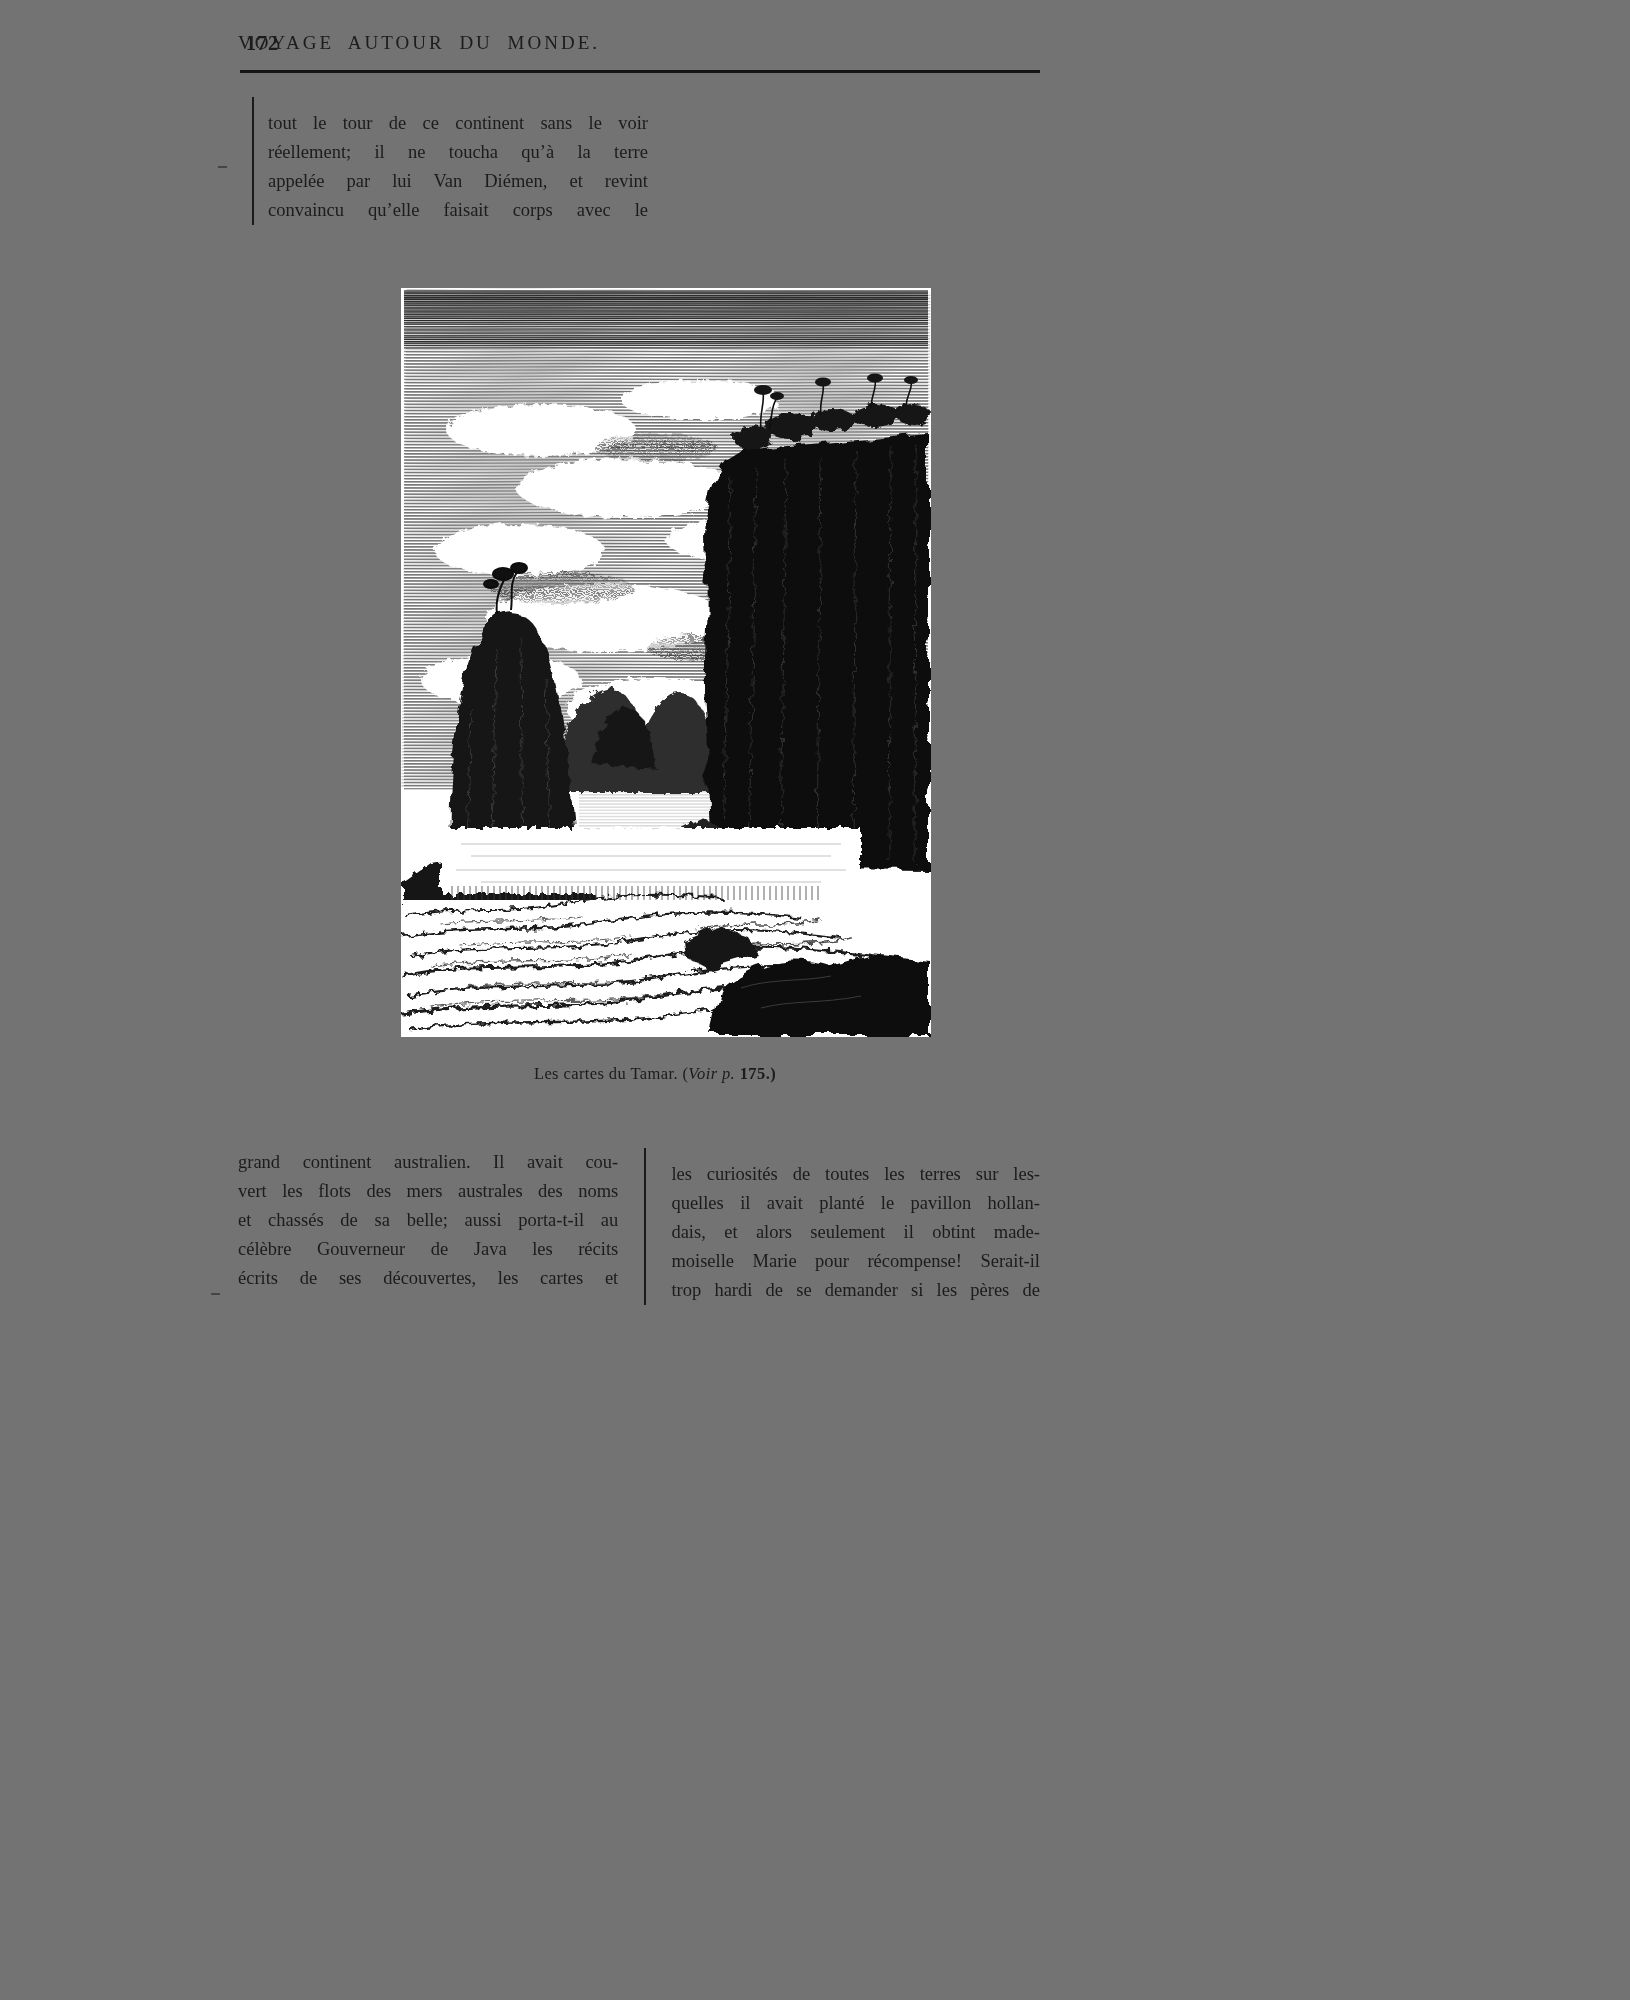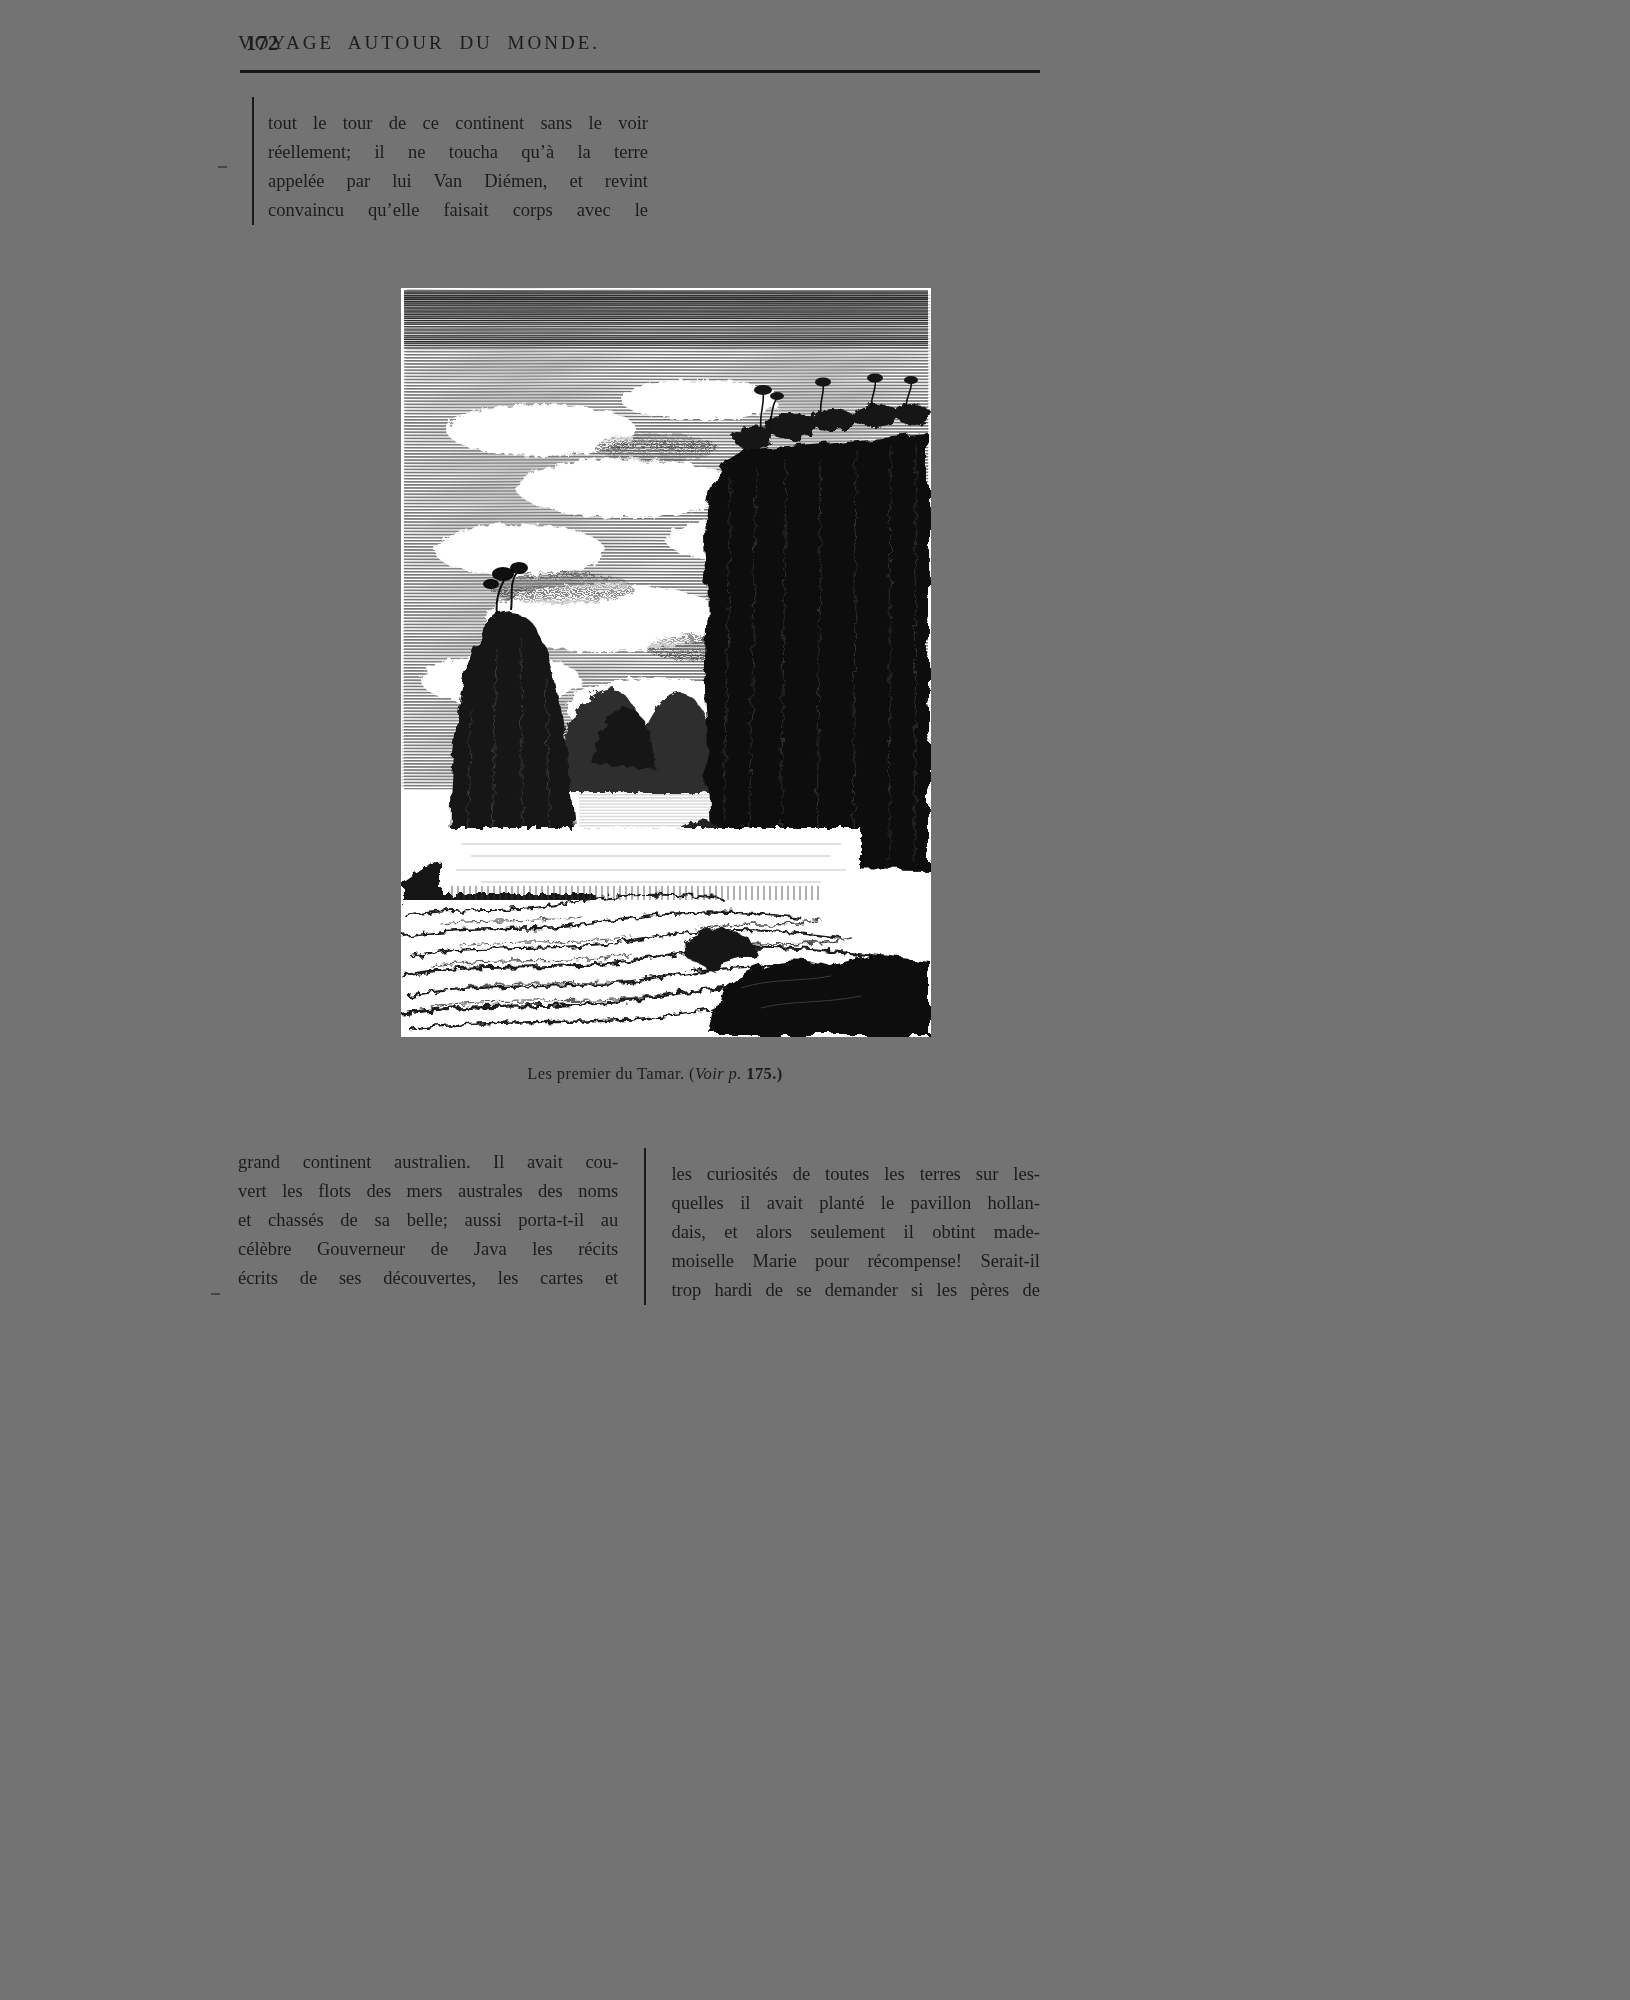--- a/index.html
+++ b/index.html
@@ -224,21 +224,21 @@
         <path d="M320,702 C350,674 390,666 430,678 L470,666 L528,672 L528,747 L310,747 Z" fill="#101010"></path>
       </g>
       <g stroke="#5a5a5a" stroke-width="1" opacity="0.6" fill="none">
         <path d="M340,700 C370,690 400,694 430,688"></path>
         <path d="M360,720 C390,712 420,716 460,708"></path>
       </g>
     </svg>
   </div>
 
   <div class="caption">
-    <span>Les premier du Tamar. (</span><span class="it">Voir p.</span><span class="bd"> 175.)</span>
+    <span>Les cartes du Tamar. (</span><span class="it">Voir p.</span><span class="bd"> 175.)</span>
   </div>
 
   <section class="two-col bottom-block">
     <div class="col col-left">
       <div class="line">grand continent australien. Il avait cou-</div>
       <div class="line">vert les flots des mers australes des noms</div>
       <div class="line">et chassés de sa belle; aussi porta-t-il au</div>
       <div class="line">célèbre Gouverneur de Java les récits</div>
       <div class="line">écrits de ses découvertes, les cartes et</div>
     </div>

